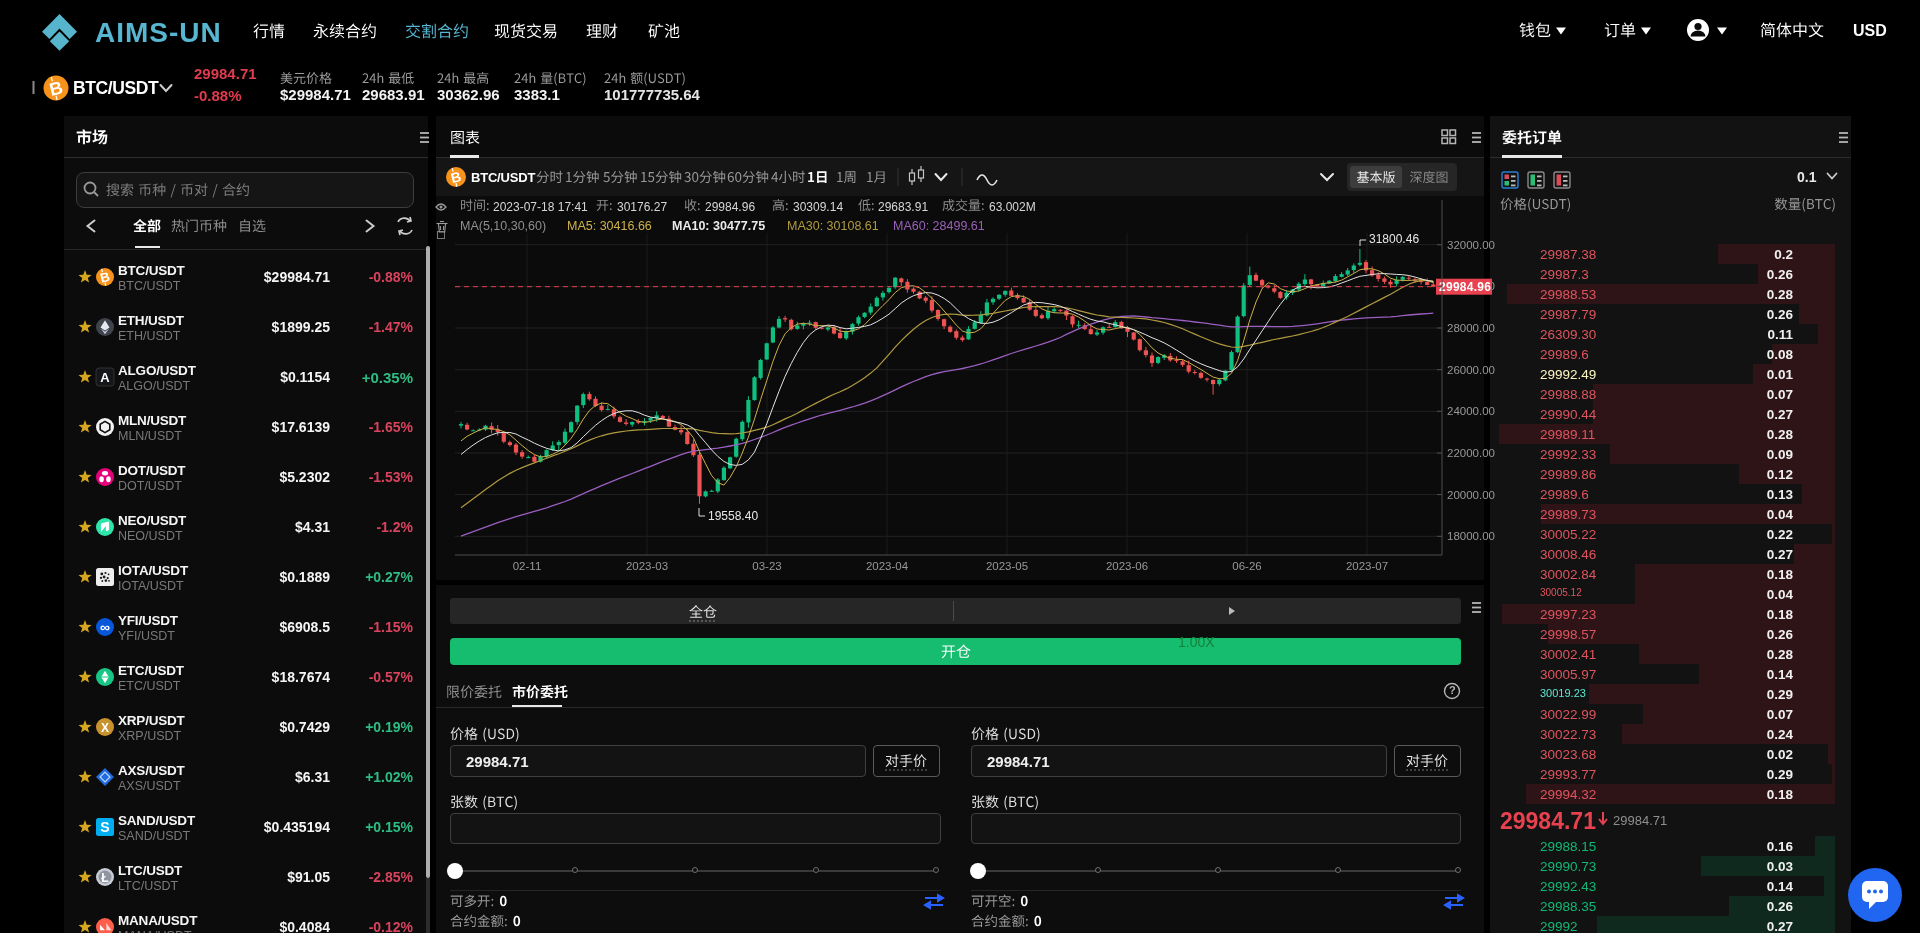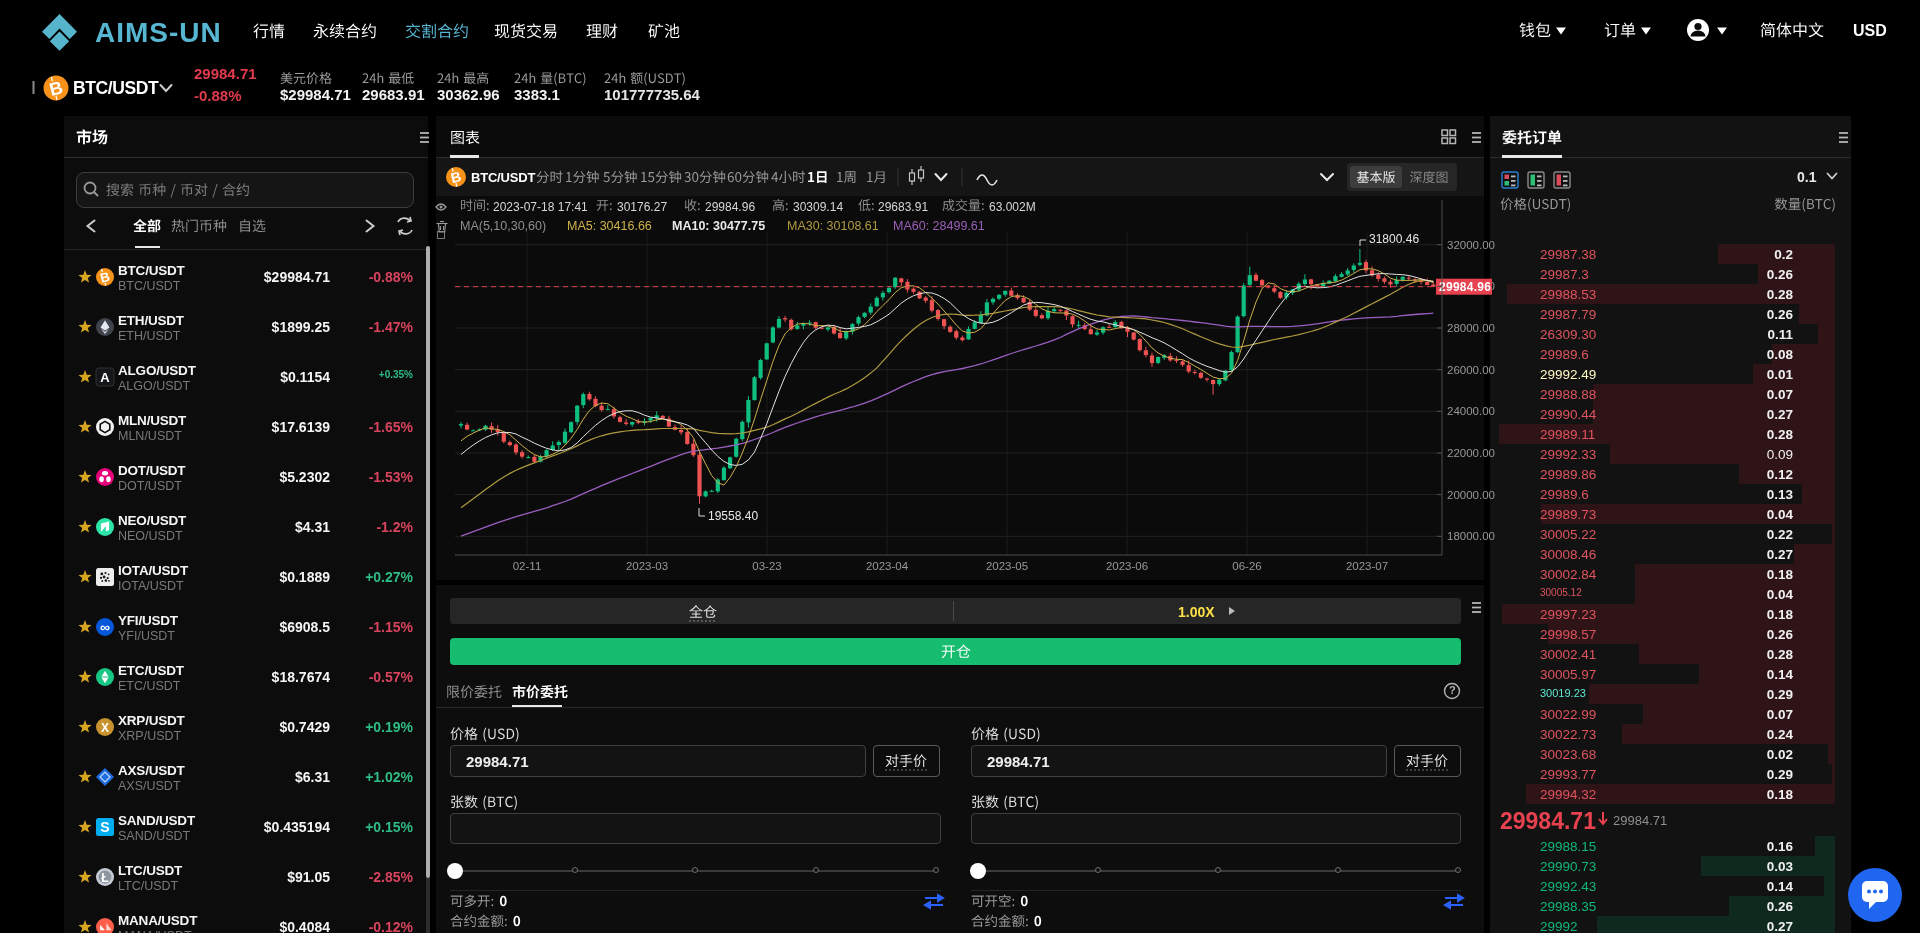--- a/index.html
+++ b/index.html
@@ -36,21 +36,21 @@
     <div class="txt" style="left:118px;top:279px;font-size:12.5px;color:#7a7a7a">BTC/USDT</div>
     <div class="txt" style="right:1590px;top:269px;font-size:14px;font-weight:700;color:#f5f5f5">$29984.71</div>
     <div class="txt" style="right:1507px;top:269px;font-size:14px;font-weight:700;color:#d9435e">-0.88%</div>
     <div class="txt" style="left:118px;top:313px;font-size:13.5px;font-weight:700;letter-spacing:-0.2px;color:#f5f5f5">ETH/USDT</div>
     <div class="txt" style="left:118px;top:329px;font-size:12.5px;color:#7a7a7a">ETH/USDT</div>
     <div class="txt" style="right:1590px;top:319px;font-size:14px;font-weight:700;color:#f5f5f5">$1899.25</div>
     <div class="txt" style="right:1507px;top:319px;font-size:14px;font-weight:700;color:#d9435e">-1.47%</div>
     <div class="txt" style="left:118px;top:363px;font-size:13.5px;font-weight:700;letter-spacing:-0.2px;color:#f5f5f5">ALGO/USDT</div>
     <div class="txt" style="left:118px;top:379px;font-size:12.5px;color:#7a7a7a">ALGO/USDT</div>
     <div class="txt" style="right:1590px;top:369px;font-size:14px;font-weight:700;color:#f5f5f5">$0.1154</div>
-    <div class="txt" style="right:1507px;top:369px;font-size:10px;font-weight:700;color:#2ebd85">+0.35%</div>
+    <div class="txt" style="right:1507px;top:369px;font-size:15px;font-weight:700;color:#2ebd85">+0.35%</div>
     <div class="txt" style="left:118px;top:413px;font-size:13.5px;font-weight:700;letter-spacing:-0.2px;color:#f5f5f5">MLN/USDT</div>
     <div class="txt" style="left:118px;top:429px;font-size:12.5px;color:#7a7a7a">MLN/USDT</div>
     <div class="txt" style="right:1590px;top:419px;font-size:14px;font-weight:700;color:#f5f5f5">$17.6139</div>
     <div class="txt" style="right:1507px;top:419px;font-size:14px;font-weight:700;color:#d9435e">-1.65%</div>
     <div class="txt" style="left:118px;top:463px;font-size:13.5px;font-weight:700;letter-spacing:-0.2px;color:#f5f5f5">DOT/USDT</div>
     <div class="txt" style="left:118px;top:479px;font-size:12.5px;color:#7a7a7a">DOT/USDT</div>
     <div class="txt" style="right:1590px;top:469px;font-size:14px;font-weight:700;color:#f5f5f5">$5.2302</div>
     <div class="txt" style="right:1507px;top:469px;font-size:14px;font-weight:700;color:#d9435e">-1.53%</div>
     <div class="txt" style="left:118px;top:513px;font-size:13.5px;font-weight:700;letter-spacing:-0.2px;color:#f5f5f5">NEO/USDT</div>
     <div class="txt" style="left:118px;top:529px;font-size:12.5px;color:#7a7a7a">NEO/USDT</div>
@@ -477,21 +477,21 @@
       <line x1="1437" x2="1442" y1="411.3" y2="411.3" stroke="#4e4e4e"></line>
       <line x1="1437" x2="1442" y1="369.7" y2="369.7" stroke="#4e4e4e"></line>
       <line x1="1437" x2="1442" y1="328.0" y2="328.0" stroke="#4e4e4e"></line>
       <line x1="1437" x2="1442" y1="286.4" y2="286.4" stroke="#4e4e4e"></line>
       <line x1="1437" x2="1442" y1="244.7" y2="244.7" stroke="#4e4e4e"></line>
     </svg>
     <div class="abs" style="left:437px;top:231px;width:8px;height:8px;border:1px solid #777"></div>
     <div class="abs" style="left:450px;top:598px;width:1011px;height:26px;background:#262626;border-radius:3px"></div>
     <div class="abs" style="left:953px;top:601px;width:1px;height:20px;background:#4a4a4a"></div>
     <div class="abs" style="left:450px;top:638px;width:1011px;height:27px;background:#17bd6f;border-radius:4px"></div>
-    <div class="txt" style="left:1178px;top:604px;font-size:14px;font-weight:700;color:#fde047">1.00X</div>
+    <div class="txt" style="left:1178px;top:634px;font-size:14px;font-weight:400;color:#15803d">1.00X</div>
     <div class="abs" style="left:450px;top:745px;width:416px;height:32px;background:#131313;border:1px solid #3f3f3f;border-radius:4px"></div>
     <div class="abs" style="left:873px;top:745px;width:67px;height:32px;border:1px solid #5a5a5a;border-radius:4px"></div>
     <div class="abs" style="left:971px;top:745px;width:416px;height:32px;background:#131313;border:1px solid #3f3f3f;border-radius:4px"></div>
     <div class="abs" style="left:1394px;top:745px;width:67px;height:32px;border:1px solid #5a5a5a;border-radius:4px"></div>
     <div class="txt" style="left:466px;top:753px;font-size:15px;font-weight:700;color:#efefef">29984.71</div>
     <div class="txt" style="left:987px;top:753px;font-size:15px;font-weight:700;color:#efefef">29984.71</div>
     <div class="abs" style="left:450px;top:813px;width:491px;height:31px;background:#131313;border:1px solid #3f3f3f;border-radius:4px"></div>
     <div class="abs" style="left:971px;top:813px;width:490px;height:31px;background:#131313;border:1px solid #3f3f3f;border-radius:4px"></div>
     <div class="abs" style="left:455px;top:870px;width:481px;height:2px;background:#3a3a3a"></div>
     <div class="abs" style="left:572px;top:867px;width:6px;height:6px;border:1.5px solid #6f6f6f;border-radius:50%;background:#0d0d0d"></div>
@@ -533,21 +533,21 @@
     <div class="txt" style="left:1540px;top:387px;font-size:13.5px;color:#e0545f">29988.88</div>
     <div class="txt" style="right:127px;top:387px;font-size:13.5px;font-weight:700;color:#f0f0f0">0.07</div>
     <div class="abs" style="left:1593px;top:404px;width:242px;height:20px;background:#2e1417"></div>
     <div class="txt" style="left:1540px;top:407px;font-size:13.5px;color:#e0545f">29990.44</div>
     <div class="txt" style="right:127px;top:407px;font-size:13.5px;font-weight:700;color:#f0f0f0">0.27</div>
     <div class="abs" style="left:1499px;top:424px;width:336px;height:20px;background:#2e1417"></div>
     <div class="txt" style="left:1540px;top:427px;font-size:13.5px;color:#e0545f">29989.11</div>
     <div class="txt" style="right:127px;top:427px;font-size:13.5px;font-weight:700;color:#f0f0f0">0.28</div>
     <div class="abs" style="left:1610px;top:444px;width:225px;height:20px;background:#2e1417"></div>
     <div class="txt" style="left:1540px;top:447px;font-size:13.5px;color:#e0545f">29992.33</div>
-    <div class="txt" style="right:127px;top:447px;font-size:13.5px;font-weight:400;color:#f0f0f0">0.09</div>
+    <div class="txt" style="right:127px;top:447px;font-size:13.5px;font-weight:700;color:#f0f0f0">0.09</div>
     <div class="abs" style="left:1739px;top:464px;width:96px;height:20px;background:#2e1417"></div>
     <div class="txt" style="left:1540px;top:467px;font-size:13.5px;color:#e0545f">29989.86</div>
     <div class="txt" style="right:127px;top:467px;font-size:13.5px;font-weight:700;color:#f0f0f0">0.12</div>
     <div class="abs" style="left:1802px;top:484px;width:33px;height:20px;background:#2e1417"></div>
     <div class="txt" style="left:1540px;top:487px;font-size:13.5px;color:#e0545f">29989.6</div>
     <div class="txt" style="right:127px;top:487px;font-size:13.5px;font-weight:700;color:#f0f0f0">0.13</div>
     <div class="abs" style="left:1541px;top:504px;width:294px;height:20px;background:#2e1417"></div>
     <div class="txt" style="left:1540px;top:507px;font-size:13.5px;color:#e0545f">29989.73</div>
     <div class="txt" style="right:127px;top:507px;font-size:13.5px;font-weight:700;color:#f0f0f0">0.04</div>
     <div class="abs" style="left:1832px;top:524px;width:3px;height:20px;background:#2e1417"></div>

